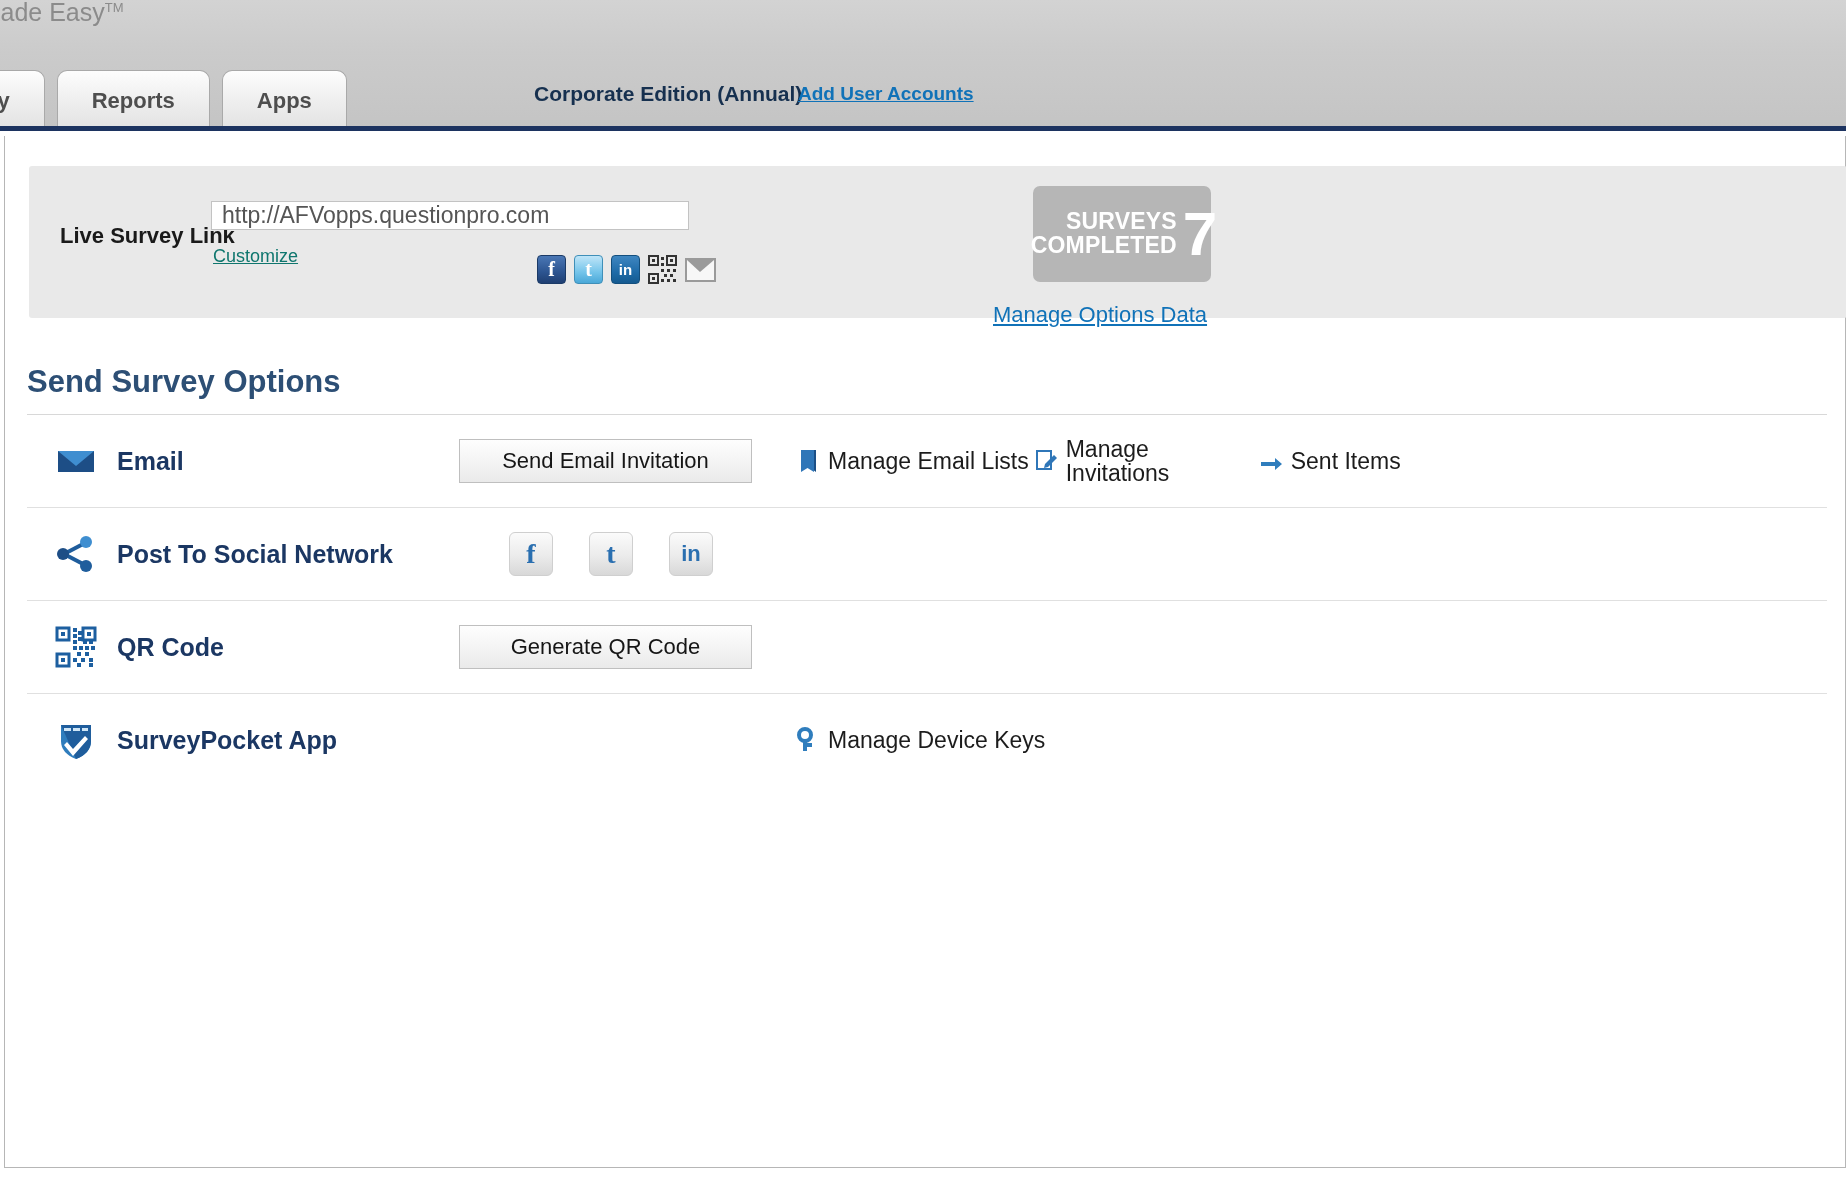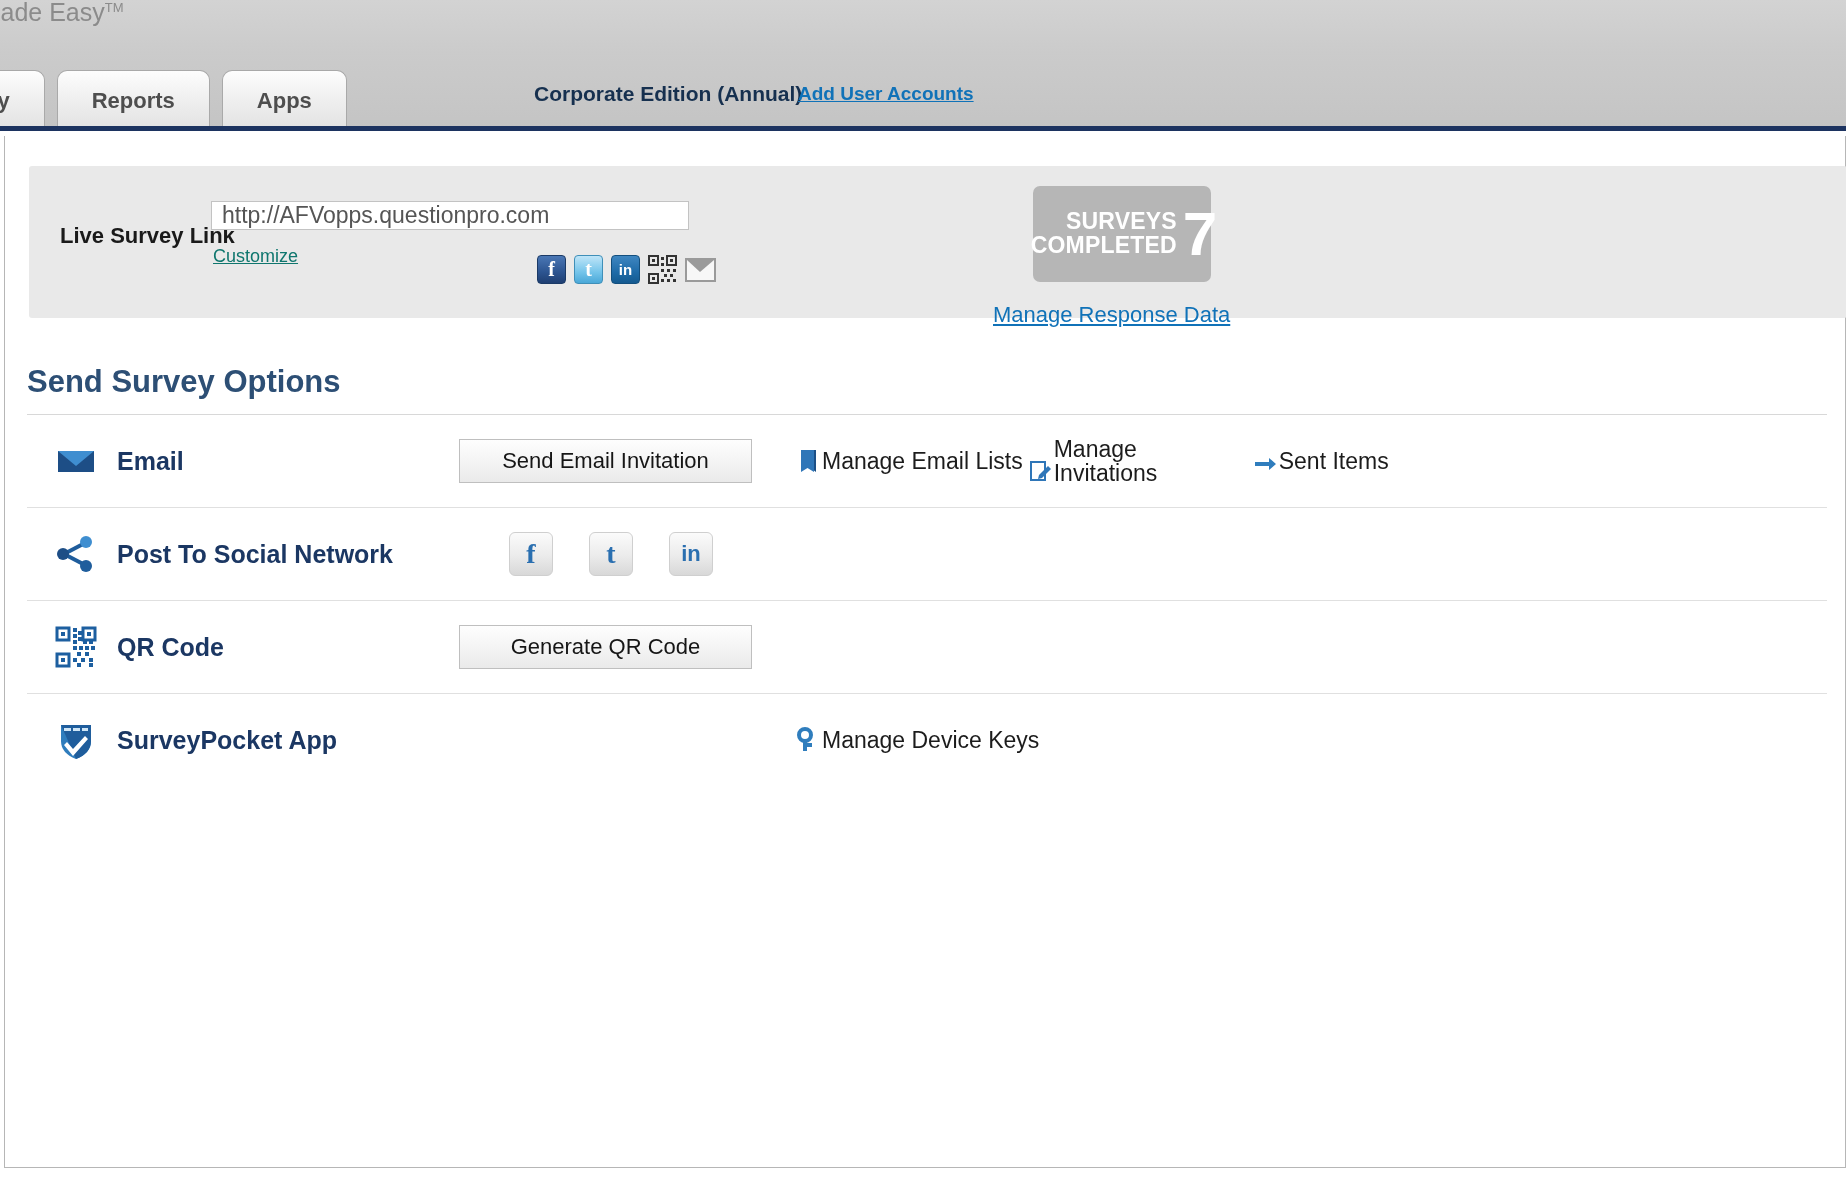--- a/index.html
+++ b/index.html
@@ -258,26 +258,26 @@
 
   .row-actions {
     position: absolute;
     left: 770px;
     display: flex;
     align-items: center;
   }
   .action {
     display: flex;
     align-items: center;
-    gap: 3px;
+    gap: 9px;
     font-size: 23px;
     color: #1c1c1c;
     white-space: nowrap;
   }
-  .action.wrap { white-space: normal; width: 155px; line-height:1.05; align-items:flex-end;}
+  .action.wrap { white-space: normal; width: 155px; line-height:1.05; align-items:center;}
   .act-icon { flex: none; width: 22px; height: 26px; position: relative; }
 
   .soc-btn {
     width: 44px; height: 44px;
     border-radius: 6px;
     background: linear-gradient(180deg,#fbfbfb 0%, #ebebeb 55%, #d8d8d8 100%);
     border: 1px solid #cfcfcf;
     display: flex; align-items: center; justify-content: center;
     font-weight: bold;
     font-family: "Liberation Serif", serif;
@@ -345,21 +345,21 @@
       <div class="mail-icon-sm"></div>
     </div>
 
     <div class="badge">
       <div class="badge-text">
         <div>SURVEYS</div>
         <div>COMPLETED</div>
       </div>
       <div class="badge-count">7</div>
     </div>
-    <a class="manage-data-link" href="#">Manage Response Data</a>
+    <a class="manage-data-link" href="#">Manage Options Data</a>
   </div>
 
   <div class="section-title">Send Survey Options</div>
 
   <div class="rows" id="rows">
       <div class="opt-row">
         <div class="row-icon">
           <svg viewBox="0 0 42 42" width="42" height="42">
             <rect x="3" y="11" width="36" height="21" fill="#1d4e86"></rect>
             <path d="M3 11 L21 26 L39 11 Z" fill="#3f8ed0"></path>

